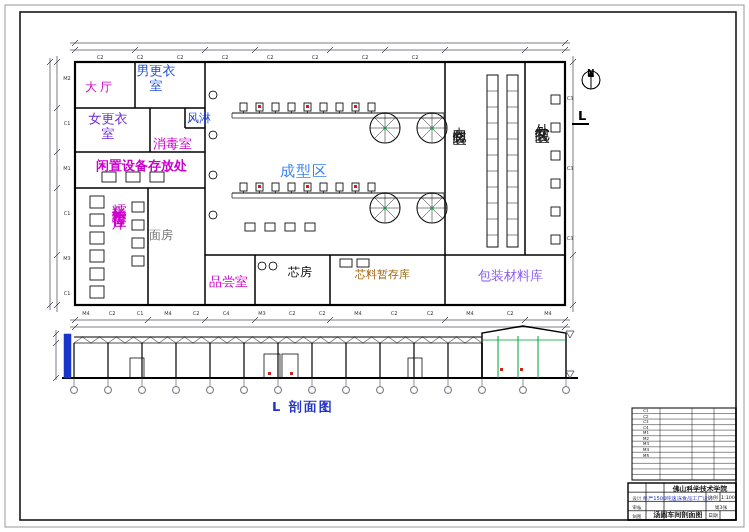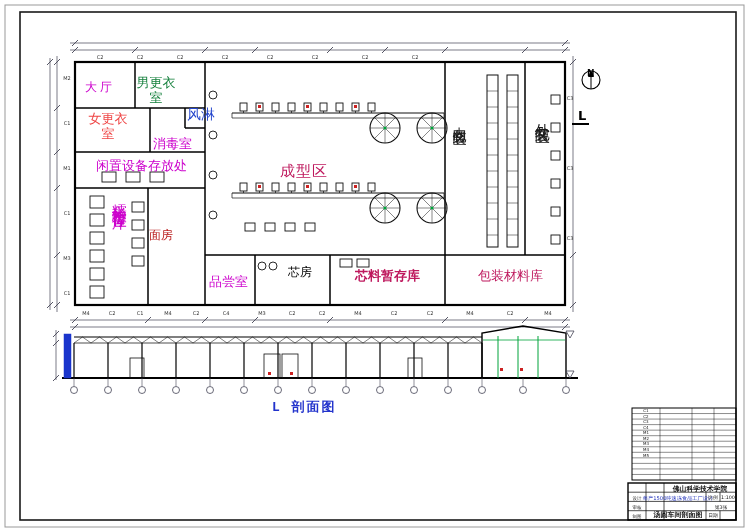--- a/index.html
+++ b/index.html
@@ -4,21 +4,21 @@
 <style>
   html,body{margin:0;padding:0;background:#e8e8e8;}
   .page{position:relative;width:749px;height:532px;background:#ffffff;overflow:hidden;
         font-family:"DejaVu Sans",sans-serif;}
   .page svg{position:absolute;left:0;top:0;z-index:1;}
   .overlay{position:absolute;left:0;top:0;width:749px;height:532px;z-index:2;}
   .room-label{position:absolute;white-space:nowrap;line-height:1.15;color:#cc00cc;}
   .wrap{white-space:normal;text-align:center;}
   .v{writing-mode:vertical-rl;text-orientation:upright;letter-spacing:2px;}
   .sec-title{position:absolute;left:272px;top:398px;font-size:13px;font-weight:bold;
-             letter-spacing:2px;color:#2233cc;font-family:Liberation Mono, monospace;}
+             letter-spacing:2px;color:#2233cc;}
   .north-label{position:absolute;left:587px;top:68px;font-size:9px;font-weight:bold;color:#000;}
   .cut-label{position:absolute;left:578px;top:108px;font-size:13px;font-weight:bold;color:#000;}
   svg text{font-family:"DejaVu Sans",sans-serif;}
 </style>
 </head>
 <body>
 
 <div class="page">
 
   <svg viewBox="0 0 749 532" width="749" height="532">
@@ -389,32 +389,32 @@
       <text x="637" y="517.5" font-size="4.5" text-anchor="middle" fill="#222">制图</text>
       <text x="713" y="499.3" font-size="4.8" text-anchor="middle" fill="#222">比例</text>
       <text x="728" y="499.3" font-size="4.8" text-anchor="middle" fill="#111">1:100</text>
       <text x="721" y="508.6" font-size="4.8" text-anchor="middle" fill="#111">第3张</text>
       <text x="713" y="517.4" font-size="4.8" text-anchor="middle" fill="#222">日期</text>
     </g>
   </svg>
 
   <div class="overlay">
     <div class="room-label" style="left: 85px; top: 81px; font-size: 12px; letter-spacing: 3px; color: rgb(204, 0, 204); fill: rgb(204, 0, 204);">大厅</div>
-    <div class="room-label wrap" style="left: 134px; top: 76px; width: 44px; font-size: 13px; color: #15803d; fill: rgb(204, 0, 204);">男更衣室</div>
-    <div class="room-label wrap" style="left: 86px; top: 112px; width: 44px; font-size: 13px; color: #ef4444; fill: rgb(204, 0, 204);">女更衣室</div>
+    <div class="room-label wrap" style="left: 134px; top: 64px; width: 44px; font-size: 13px; color: #1d4ed8; fill: rgb(204, 0, 204);">男更衣室</div>
+    <div class="room-label wrap" style="left: 86px; top: 112px; width: 44px; font-size: 13px; color: #6d28d9; fill: rgb(204, 0, 204);">女更衣室</div>
     <div class="room-label" style="left: 153px; top: 121px; font-size: 13px; color: rgb(204, 0, 204); fill: rgb(204, 0, 204); margin-top: 16px;">消毒室</div>
-    <div class="room-label" style="left: 187px; top: 106px; font-size: 14px; color: rgb(34, 68, 204); fill: rgb(34, 68, 204);">风淋</div>
-    <div class="room-label" style="left: 96px; top: 159px; font-size: 13px; color: rgb(204, 0, 204); fill: rgb(204, 0, 204);">闲置设备存放处</div>
-    <div class="room-label" style="left: 280px; top: 163px; font-size: 15px; letter-spacing: 1px; color: #be185d; fill: rgb(204, 0, 102);">成型区</div>
+    <div class="room-label" style="left: 187px; top: 112px; font-size: 12px; color: rgb(34, 68, 204); fill: rgb(34, 68, 204);">风淋</div>
+    <div class="room-label" style="left: 96px; top: 159px; font-size: 13px; color: rgb(204, 0, 204); fill: rgb(204, 0, 204); font-weight: bold;">闲置设备存放处</div>
+    <div class="room-label" style="left: 280px; top: 163px; font-size: 15px; letter-spacing: 1px; color: #3b82f6; fill: rgb(204, 0, 102);">成型区</div>
     <div class="room-label v" style="left: 110px; top: 192px; font-size: 15px; color: rgb(204, 0, 204); fill: rgb(204, 0, 204);">糯米粉暂存库</div>
-    <div class="room-label" style="left: 149px; top: 229px; font-size: 12px; color: #b91c1c; fill: rgb(26, 26, 26);">面房</div>
+    <div class="room-label" style="left: 149px; top: 229px; font-size: 12px; color: #737373; fill: rgb(26, 26, 26);">面房</div>
     <div class="room-label" style="left: 209px; top: 269px; font-size: 13px; color: rgb(204, 0, 204); fill: rgb(204, 0, 204); margin-top: 6px;">品尝室</div>
     <div class="room-label" style="left: 288px; top: 266px; font-size: 12px; color: #000000; fill: rgb(26, 26, 26);">芯房</div>
-    <div class="room-label" style="left: 355px; top: 269px; font-size: 13px; color: #be185d; fill: rgb(26, 26, 26); font-weight: bold;">芯料暂存库</div>
-    <div class="room-label" style="left: 478px; top: 269px; font-size: 13px; color: #be185d; fill: rgb(26, 26, 26);">包装材料库</div>
+    <div class="room-label" style="left: 355px; top: 269px; font-size: 11px; color: #a16207; fill: rgb(26, 26, 26);">芯料暂存库</div>
+    <div class="room-label" style="left: 478px; top: 269px; font-size: 13px; color: #8b5cf6; fill: rgb(26, 26, 26);">包装材料库</div>
     <div class="room-label v" style="left: 452px; top: 116px; font-size: 14px; color: rgb(26, 26, 26); fill: rgb(26, 26, 26);">内包装区</div>
     <div class="room-label v" style="left: 533px; top: 112px; font-size: 15px; color: rgb(26, 26, 26); fill: rgb(26, 26, 26);">外包装区</div>
 
     <div class="sec-title" style="color: rgb(34, 51, 204); fill: rgb(34, 51, 204);">L 剖面图</div>
     <div class="north-label">N</div>
     <div class="cut-label">L</div>
   </div>
 </div>
 
 </body></html>

